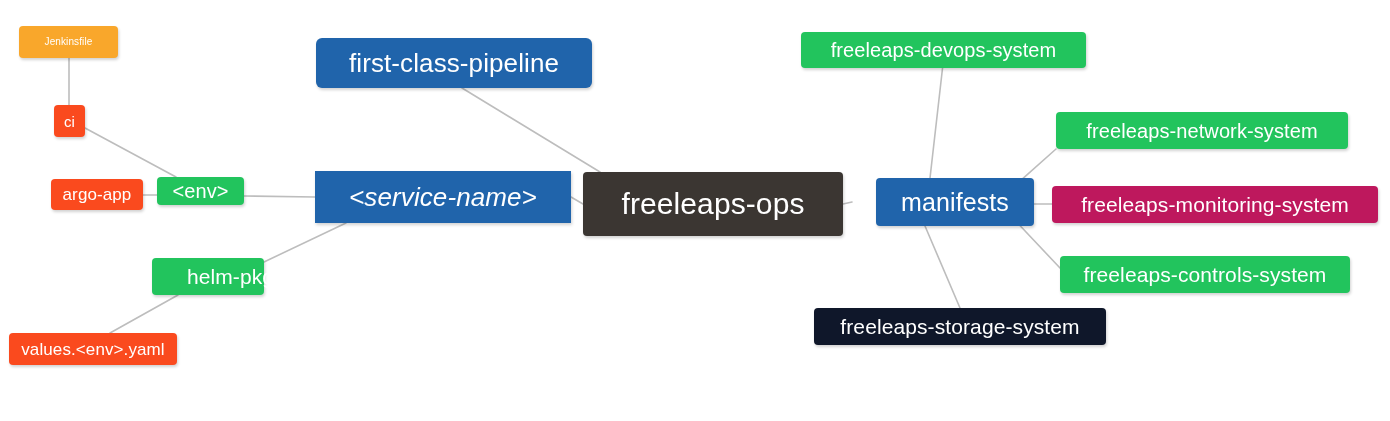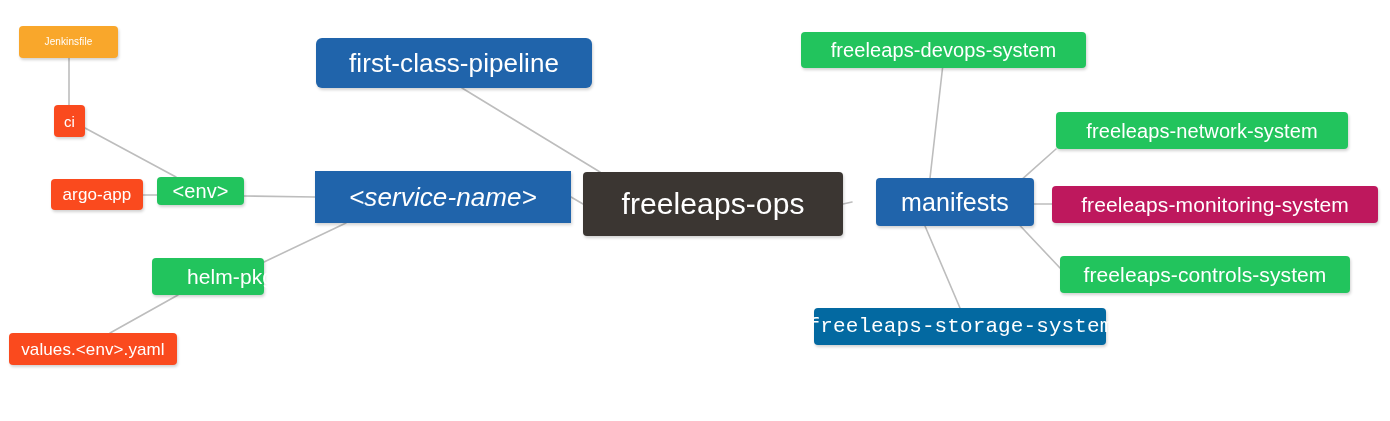--- a/index.html
+++ b/index.html
@@ -104,18 +104,18 @@
       </div>
       <div class="node" style="left: 1056px; top: 112px; width: 292px; height: 37px; background: rgb(34, 196, 93); font-size: 20px; border-radius: 4px;">
         <span class="node-label">freeleaps-network-system</span>
       </div>
       <div class="node" style="left: 1052px; top: 186px; width: 326px; height: 37px; background: #be185d; font-size: 21px; border-radius: 4px;">
         <span class="node-label">freeleaps-monitoring-system</span>
       </div>
       <div class="node" style="left: 1060px; top: 256px; width: 290px; height: 37px; background: rgb(34, 196, 93); font-size: 21px; border-radius: 4px;">
         <span class="node-label">freeleaps-controls-system</span>
       </div>
-      <div class="node" style="left: 814px; top: 308px; width: 292px; height: 37px; background: #0369a1; font-size: 21px; border-radius: 4px; font-family: Liberation Mono, monospace;">
+      <div class="node" style="left: 814px; top: 308px; width: 292px; height: 37px; background: #0f172a; font-size: 21px; border-radius: 4px;">
         <span class="node-label">freeleaps-storage-system</span>
       </div>
     </div>
 
 </div>
 
 </body></html>

